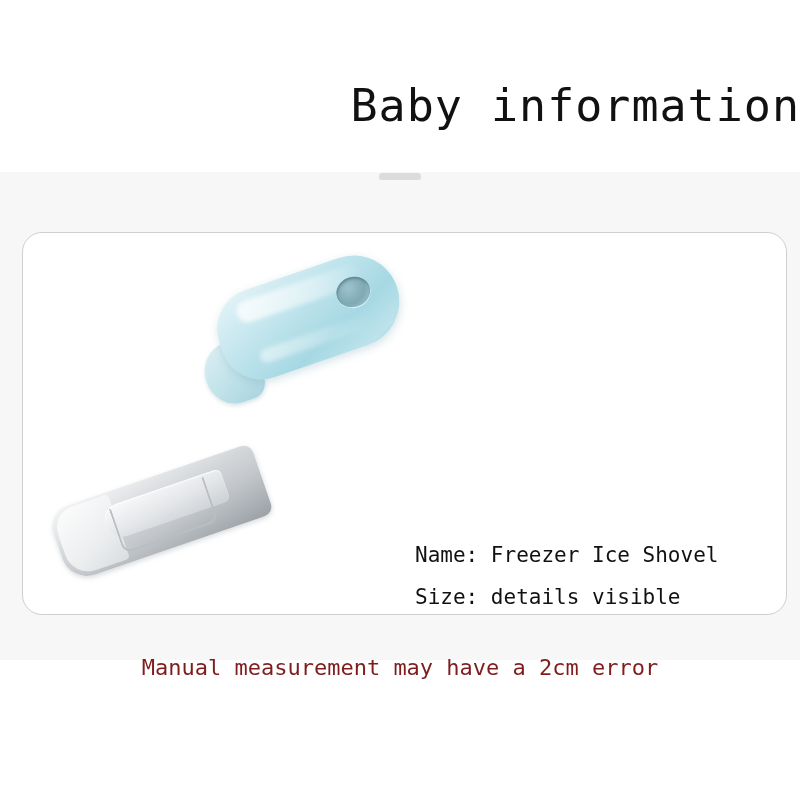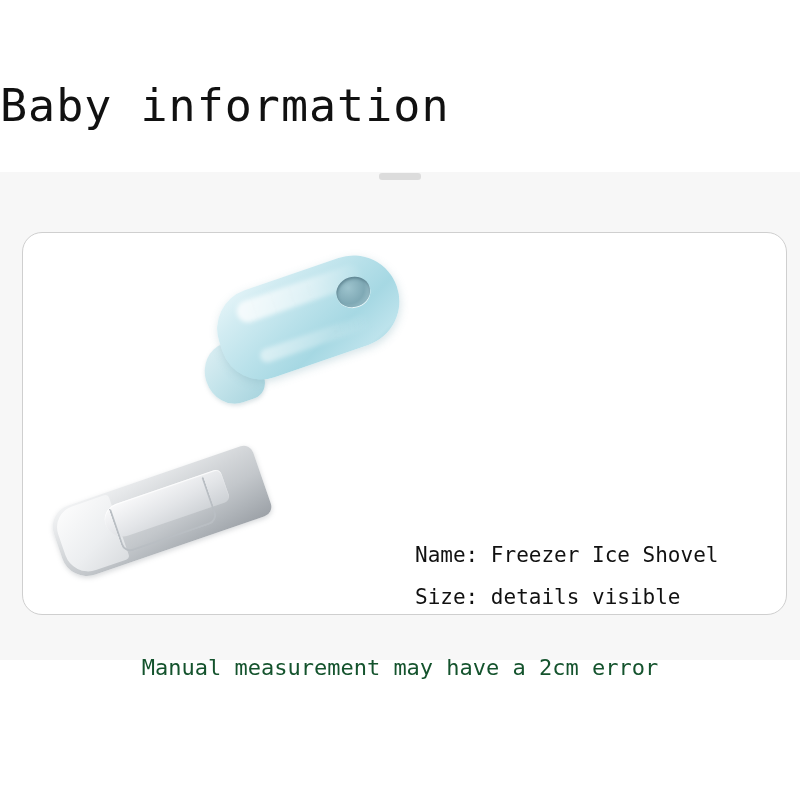--- a/index.html
+++ b/index.html
@@ -29,21 +29,21 @@
     position: absolute;
     left: 0; top: 0;
     width: 800px;
     height: 172px;
     background: #ffffff;
   }
   .page-title {
     position: absolute;
     left: 0; top: 80px;
     width: 800px;
-    text-align: left;
+    text-align: right;
     font-family: "DejaVu Sans Mono", "Liberation Mono", monospace;
     font-size: 45px;
     letter-spacing: 1px;
     color: #111111;
     line-height: 52px;
     white-space: pre;
   }
 
   
   .grey-band {
@@ -220,21 +220,21 @@
 
   
   .caption {
     position: absolute;
     left: 0;
     top: 655px;
     width: 800px;
     text-align: center;
     font-family: "DejaVu Sans Mono", "Liberation Mono", monospace;
     font-size: 22px;
-    color: #14532d;
+    color: #7f1d1d;
     white-space: pre;
   }
 </style>
 </head>
 <body>
 
 <div id="page">
 
   <div class="title-zone">
     <div class="page-title">Baby information</div>

